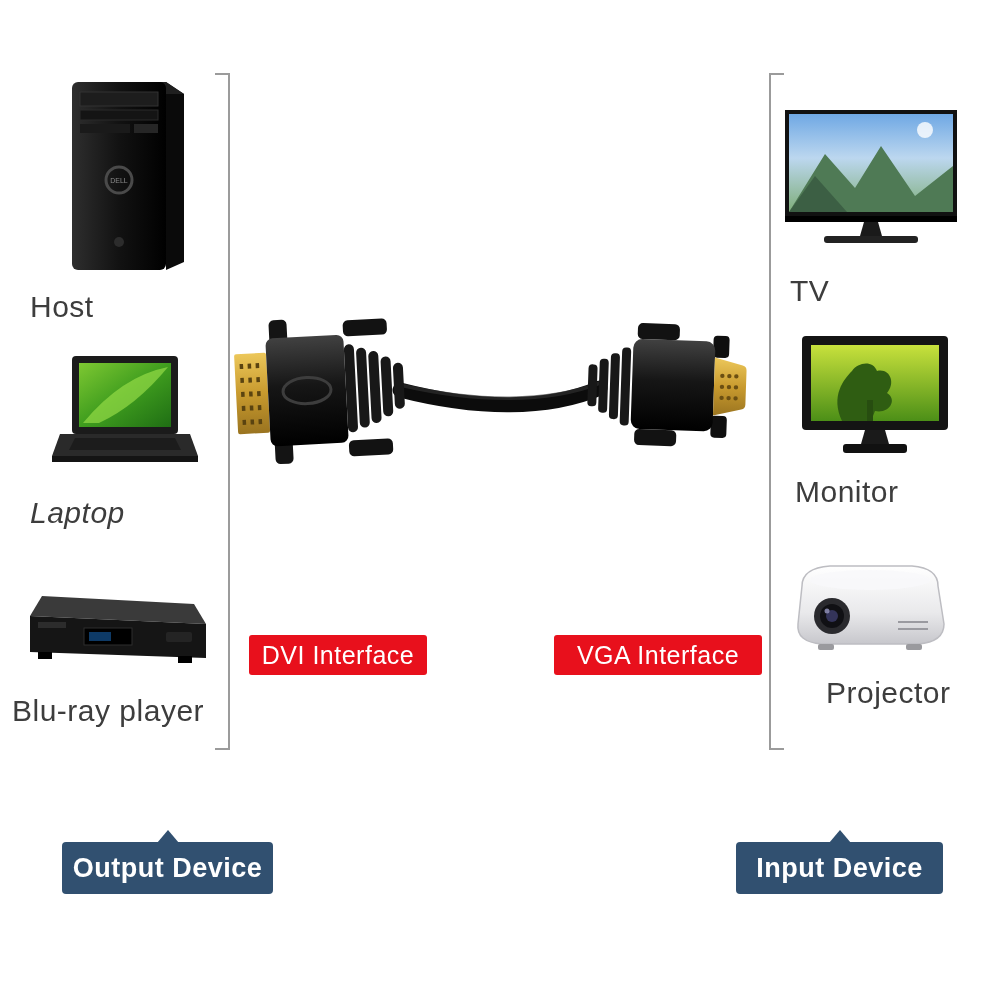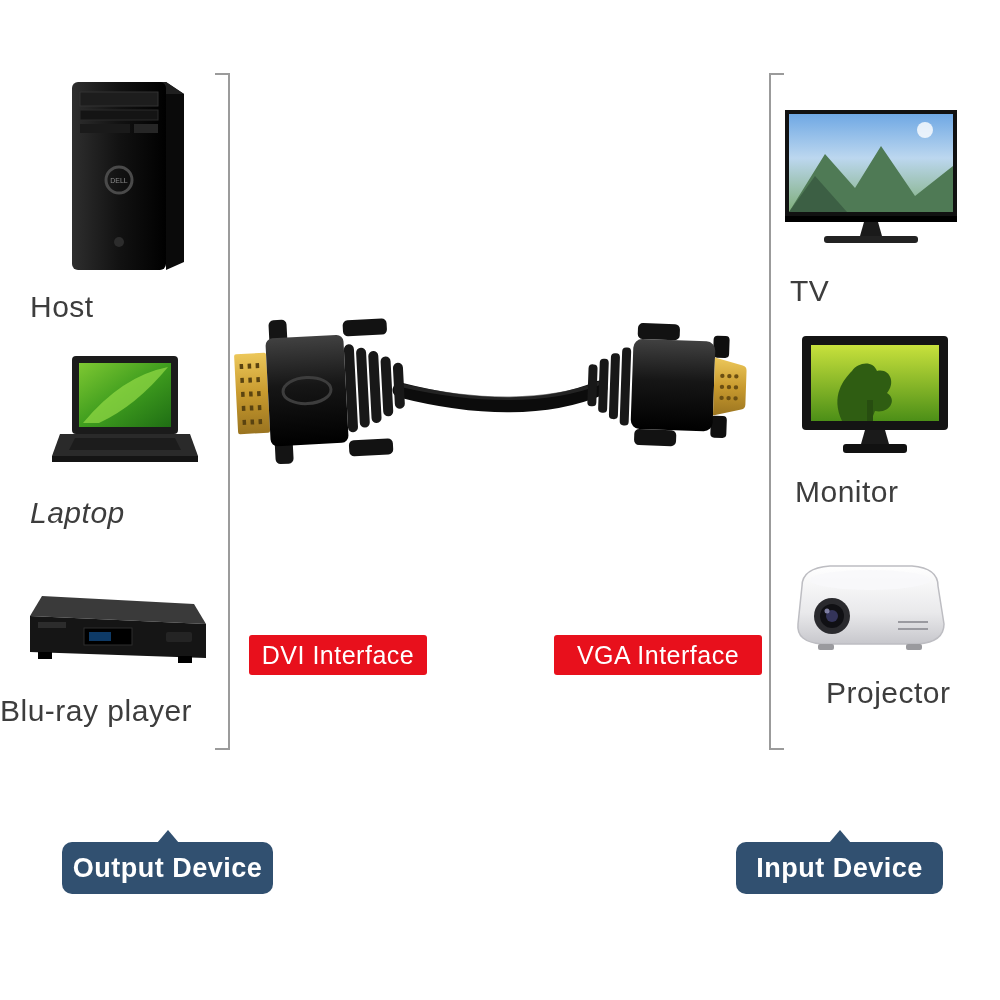--- a/index.html
+++ b/index.html
@@ -13,21 +13,21 @@
   }
   .iface-label {
     position:absolute; background:#e8101c; color:#ffffff;
     font-size:25px; font-weight:500; height:40px; border-radius:3px;
     display:flex; align-items:center; justify-content:center;
     letter-spacing:.5px;
     margin-top:24px;
   }
   .badge {
     position:absolute; background:#315070; color:#ffffff;
-    font-size:27px; font-weight:600; height:52px; border-radius:10px;
+    font-size:27px; font-weight:600; height:52px; border-radius:4px;
     display:flex; align-items:center; justify-content:center;
     letter-spacing:.5px;
   }
   .badge::before {
     content:""; position:absolute; top:-12px; left:50%;
     transform:translateX(-50%);
     border-left:11px solid transparent; border-right:11px solid transparent;
     border-bottom:13px solid #315070;
   }
   svg { display:block; }
@@ -78,21 +78,21 @@
   <svg class="abs" style="left:26px;top:584px;" width="182" height="92" viewBox="0 0 182 92">
     <polygon points="16,12 168,20 180,40 4,32" fill="#3a3a3a"></polygon>
     <polygon points="4,32 180,40 180,74 4,68" fill="#151515"></polygon>
     <rect x="58" y="44" width="48" height="17" fill="#000000" stroke="#2e2e2e" stroke-width="1"></rect>
     <rect x="63" y="48" width="22" height="9" fill="#0e3a66"></rect>
     <rect x="12" y="38" width="28" height="6" fill="#2c2c2c"></rect>
     <rect x="140" y="48" width="26" height="10" rx="2" fill="#242424"></rect>
     <rect x="12" y="68" width="14" height="7" fill="#000"></rect>
     <rect x="152" y="72" width="14" height="7" fill="#000"></rect>
   </svg>
-  <div class="device-label" style="left:0px;top:694px;width:235px;">Blu-ray player</div>
+  <div class="device-label" style="left:12px;top:694px;width:235px;">Blu-ray player</div>
 
   <svg class="abs" style="left:214px;top:73px;" width="18" height="678">
     <polyline points="1,1 15,1 15,676 1,676" fill="none" stroke="#9b9b9b" stroke-width="2"></polyline>
   </svg>
 
   <svg class="abs" style="left:783px;top:108px;" width="176" height="148" viewBox="0 0 176 148">
     <defs>
       <linearGradient id="sky" x1="0" y1="0" x2="0" y2="1">
         <stop offset="0" stop-color="#6fa8e4"></stop>
           <stop offset="0.45" stop-color="#bcd7ef"></stop>

